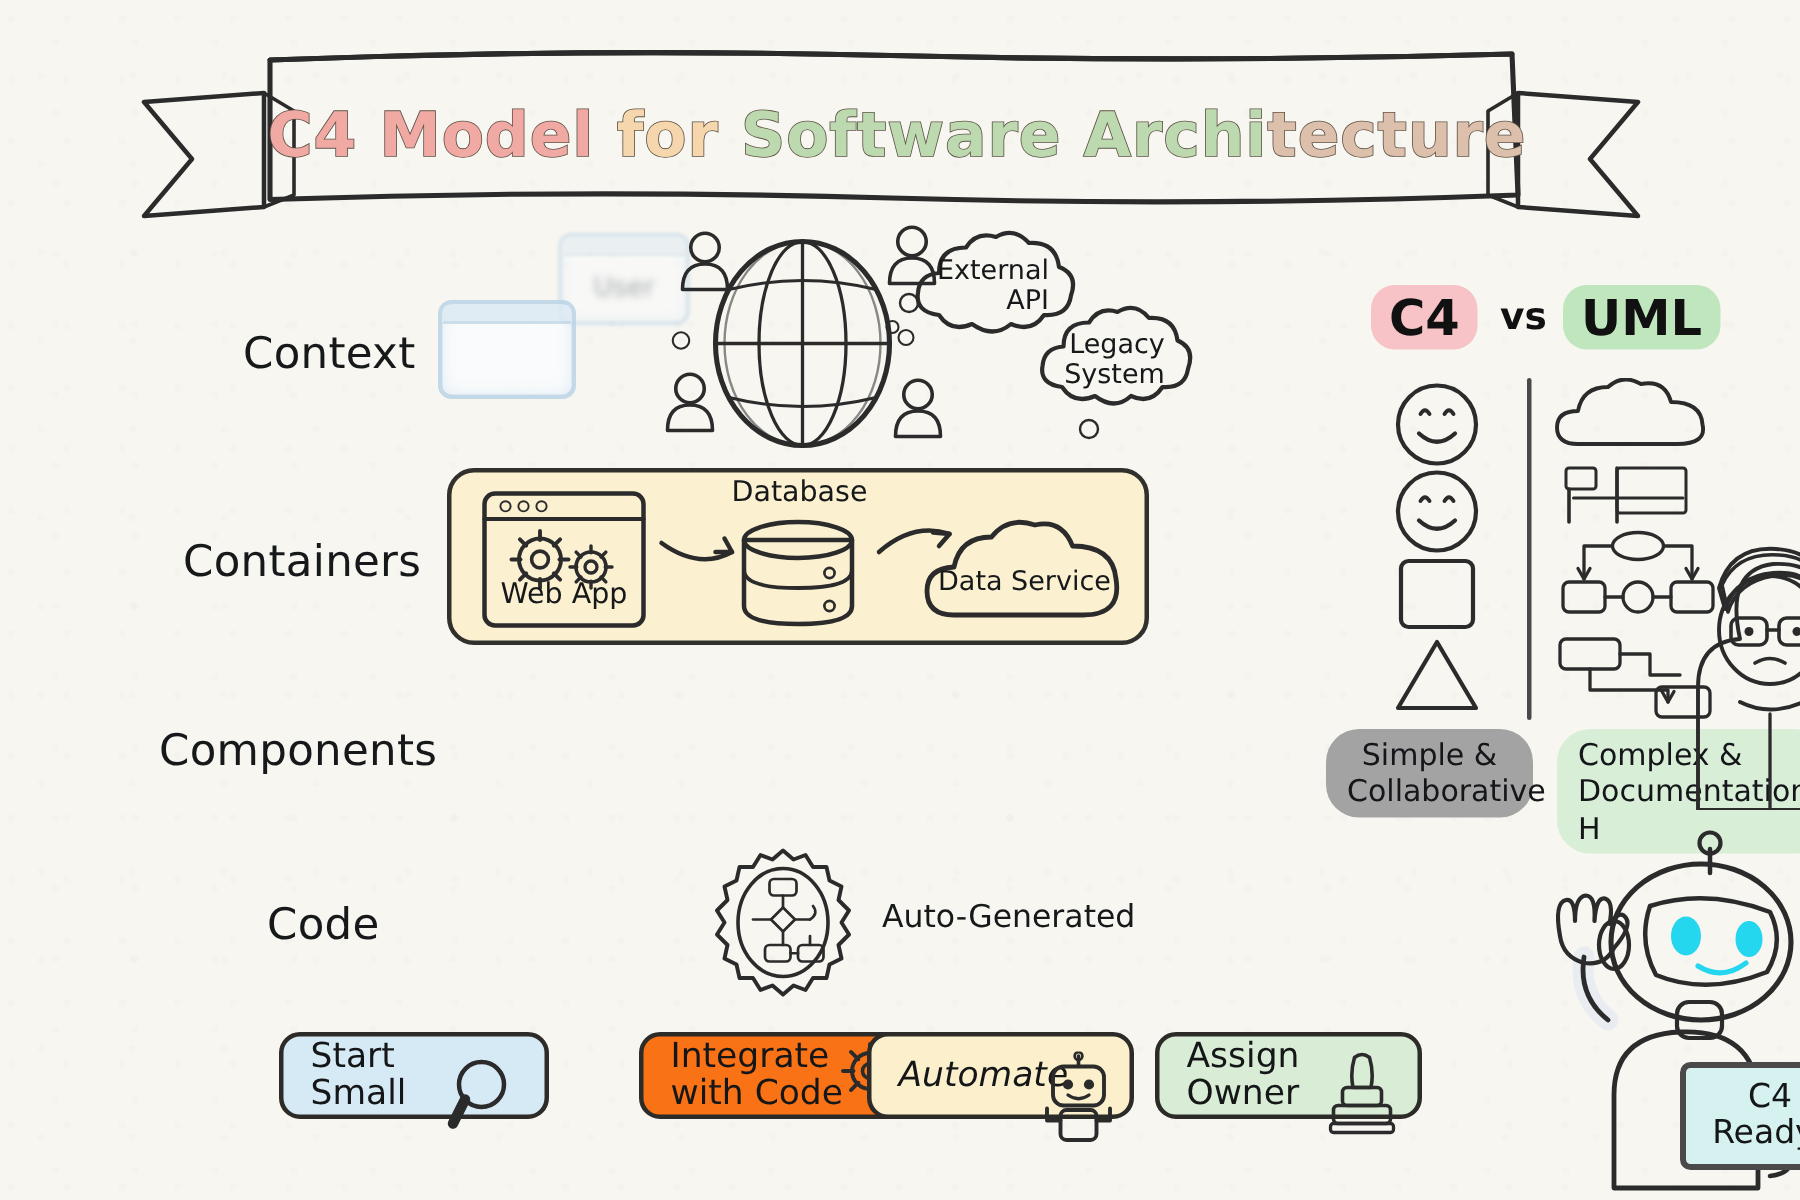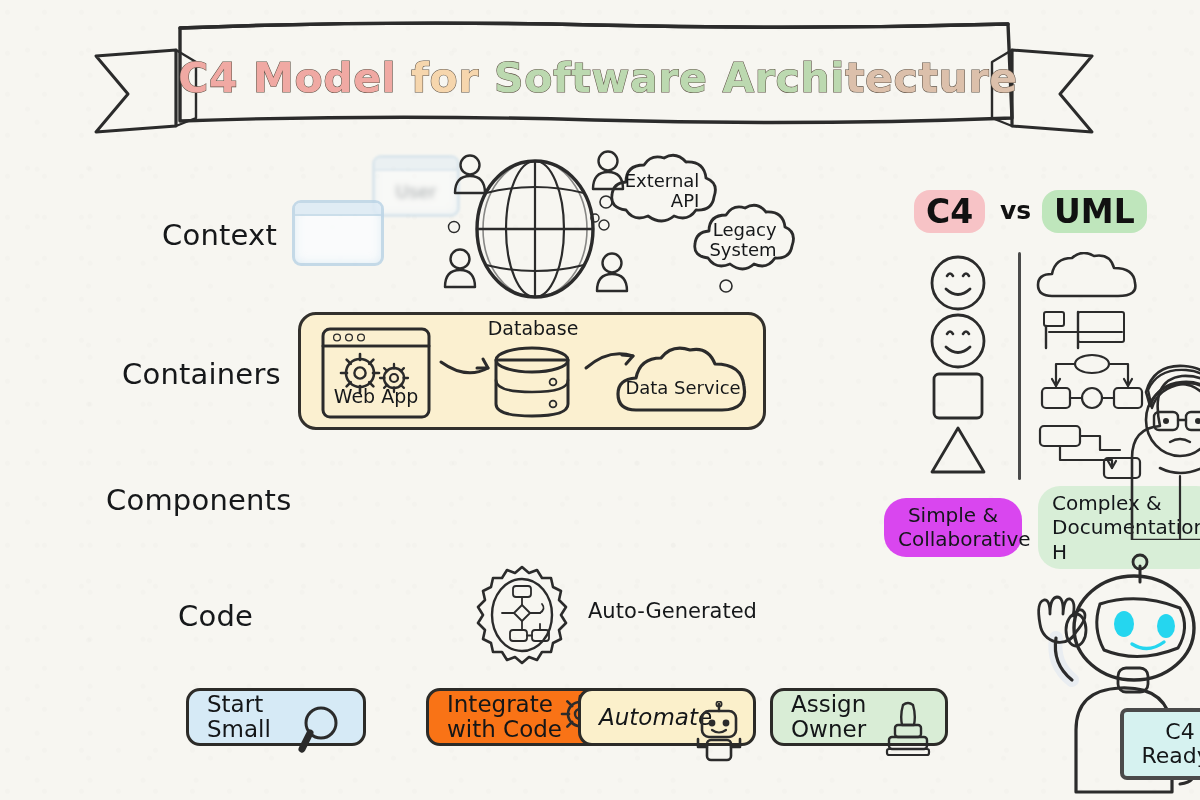--- a/index.html
+++ b/index.html
@@ -19,21 +19,21 @@
       radial-gradient(circle at 20% 30%, rgba(0,0,0,0.012) 0 2px, transparent 3px),
       radial-gradient(circle at 70% 60%, rgba(0,0,0,0.012) 0 2px, transparent 3px),
       radial-gradient(circle at 45% 85%, rgba(0,0,0,0.01) 0 2px, transparent 3px);
     background-size: 37px 41px, 53px 47px, 61px 59px;
     pointer-events: none; z-index: 0;
   }
 
   .sheet { position: absolute; inset: 0; z-index: 1; }
 
   
-  #banner { position: absolute; left: 88px; top: 14px; width: 1012px; height: 120px; }
+  #banner { position: absolute; left: 88px; top: 26px; width: 1012px; height: 120px; }
   #banner svg { position: absolute; inset: 0; }
   .banner-title {
     position: absolute; left: 90px; top: 40px; width: 840px;
     text-align: center;
     font-family: "DejaVu Sans", sans-serif;
     font-size: 41px; font-weight: bold; letter-spacing: 0.6px;
     white-space: nowrap;
   }
   .banner-title span { -webkit-text-stroke: 1.1px #5e5246; paint-order: stroke fill; }
   .t-pink  { color: #f0a9a3; }
@@ -101,21 +101,21 @@
   
   #vs-panel { position: absolute; left: 890px; top: 190px; width: 310px; height: 360px; }
   .vs-head { position: absolute; font-size: 33px; font-weight: bold; color: #111; }
   .hl { border-radius: 16px; padding: 2px 12px; }
   .hl-pink  { background: #f7c3c6; }
   .hl-green { background: #bfe6bc; }
   .verdict {
     position: absolute; text-align: center; font-size: 20px; color: #14161a;
     line-height: 1.22; white-space: pre-line; padding: 5px 14px; border-radius: 22px;
   }
-  .v-blue  { background: #d946ef; margin-top: 12px; }
+  .v-blue  { background: #a3a3a3; }
   .v-green { background: #d8eed7; }
   .divider { position:absolute; width:3px; background:#4a4a4a; border-radius:2px; }
 
   
   #robot-sign {
     position: absolute; left: 1120px; top: 708px; width: 120px; height: 72px;
     background: #d6f2f0; border: 4px solid #4a4a4a; border-radius: 7px;
     display: flex; align-items: center; justify-content: center;
     text-align: center; font-size: 22px; color: #141618; line-height: 1.1;
     white-space: pre-line; font-weight: 500;

